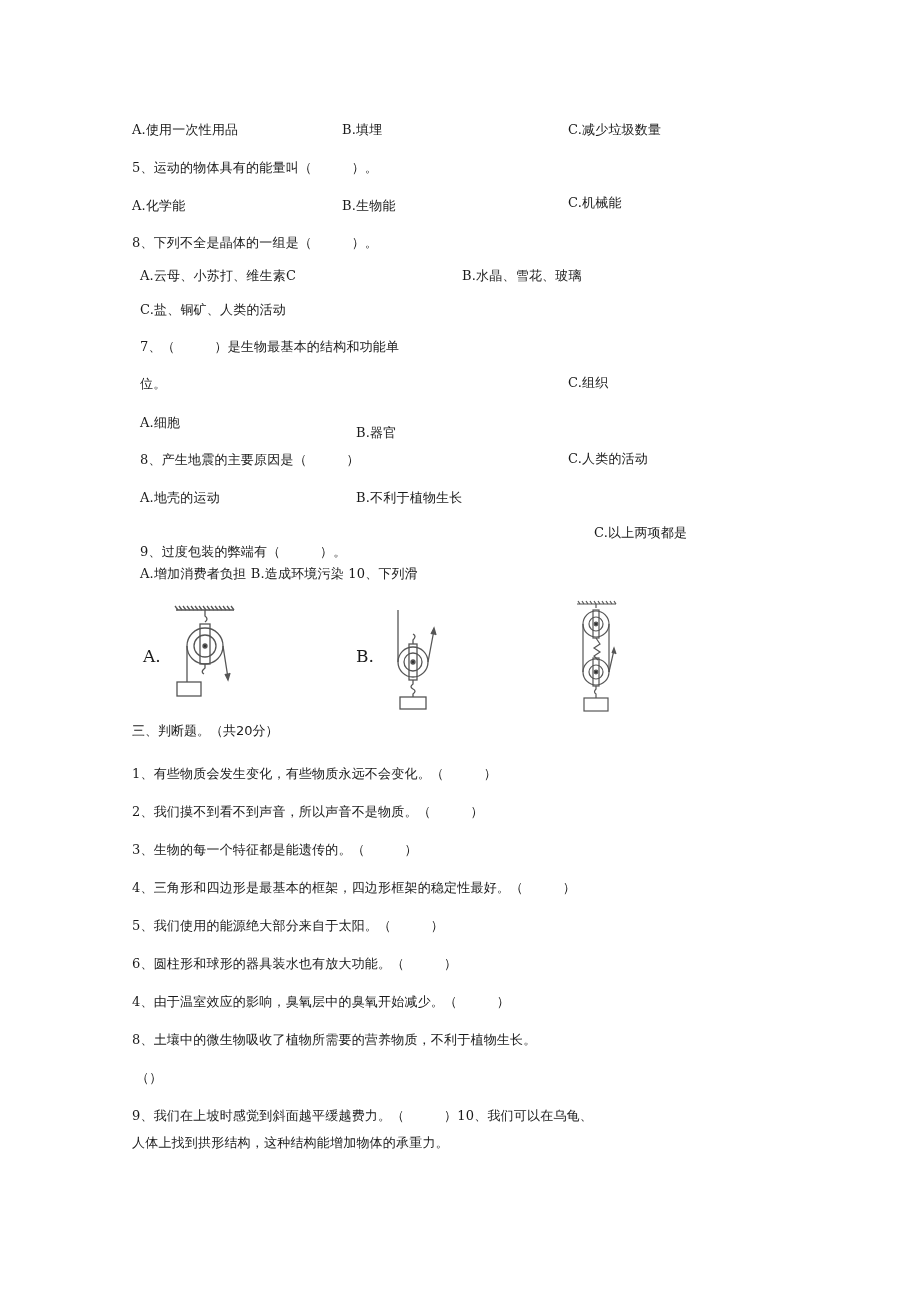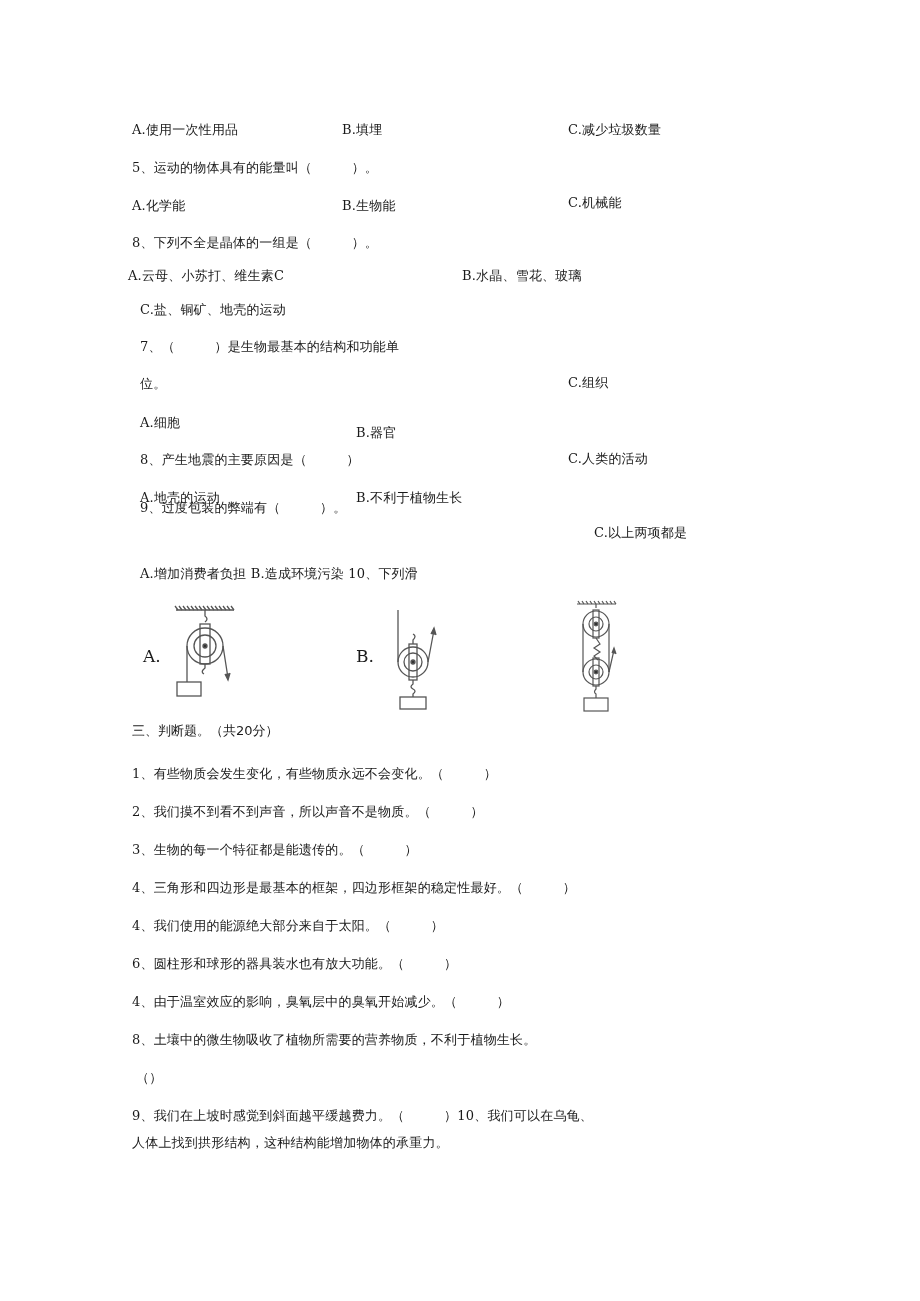--- a/index.html
+++ b/index.html
@@ -18,36 +18,36 @@
 <div class="t" style="left:132px;top:120px">A.使用一次性用品</div>
 <div class="t" style="left:342px;top:120px">B.填埋</div>
 <div class="t" style="left:568px;top:120px">C.减少垃圾数量</div>
 
 <div class="t" style="left:132px;top:158px">5、运动的物体具有的能量叫（　　　）。</div>
 <div class="t" style="left:132px;top:196px">A.化学能</div>
 <div class="t" style="left:342px;top:196px">B.生物能</div>
 <div class="t" style="left:568px;top:193px">C.机械能</div>
 
 <div class="t" style="left:132px;top:233px">8、下列不全是晶体的一组是（　　　）。</div>
-<div class="t" style="left:128px;top:266px">A.云母、小苏打、维生素C</div>
+<div class="t" style="left:140px;top:266px">A.云母、小苏打、维生素C</div>
 <div class="t" style="left:462px;top:266px">B.水晶、雪花、玻璃</div>
-<div class="t" style="left:140px;top:300px">C.盐、铜矿、地壳的运动</div>
+<div class="t" style="left:140px;top:300px">C.盐、铜矿、人类的活动</div>
 
 <div class="t" style="left:140px;top:337px">7、（　　　）是生物最基本的结构和功能单</div>
 <div class="t" style="left:140px;top:374px">位。</div>
 <div class="t" style="left:568px;top:373px">C.组织</div>
 <div class="t" style="left:140px;top:413px">A.细胞</div>
 <div class="t" style="left:356px;top:423px">B.器官</div>
 
 <div class="t" style="left:140px;top:450px">8、产生地震的主要原因是（　　　）</div>
 <div class="t" style="left:568px;top:449px">C.人类的活动</div>
 <div class="t" style="left:140px;top:488px">A.地壳的运动</div>
 <div class="t" style="left:356px;top:488px">B.不利于植物生长</div>
 
-<div class="t" style="left:140px;top:498px">9、过度包装的弊端有（　　　）。</div>
+<div class="t" style="left:140px;top:542px">9、过度包装的弊端有（　　　）。</div>
 <div class="t" style="left:594px;top:523px">C.以上两项都是</div>
 <div class="t" style="left:140px;top:564px">A.增加消费者负担 B.造成环境污染 10、下列滑</div>
 
 <div class="flabel" style="left:143px;top:646px">A.</div>
 <div class="fig" style="left:172px;top:604px">
   <svg width="70" height="96" viewBox="0 0 70 96" fill="none" stroke="#555" stroke-width="1.3">
     <line x1="4" y1="6" x2="62" y2="6"></line>
     <path d="M6 6 l-3 -4 M10 6 l-3 -4 M14 6 l-3 -4 M18 6 l-3 -4 M22 6 l-3 -4 M26 6 l-3 -4 M30 6 l-3 -4 M34 6 l-3 -4 M38 6 l-3 -4 M42 6 l-3 -4 M46 6 l-3 -4 M50 6 l-3 -4 M54 6 l-3 -4 M58 6 l-3 -4 M62 6 l-3 -4"></path>
     <path d="M33 6 v6 q4 3 0 6"></path>
     <circle cx="33" cy="42" r="18"></circle>
@@ -100,19 +100,19 @@
     <rect x="10" y="100" width="24" height="13"></rect>
   </svg>
 </div>
 
 <div class="h" style="left:132px;top:720px">三、判断题。（共20分）</div>
 
 <div class="t" style="left:132px;top:764px">1、有些物质会发生变化，有些物质永远不会变化。（　　　）</div>
 <div class="t" style="left:132px;top:802px">2、我们摸不到看不到声音，所以声音不是物质。（　　　）</div>
 <div class="t" style="left:132px;top:840px">3、生物的每一个特征都是能遗传的。（　　　）</div>
 <div class="t" style="left:132px;top:878px">4、三角形和四边形是最基本的框架，四边形框架的稳定性最好。（　　　）</div>
-<div class="t" style="left:132px;top:916px">4、我们使用的能源绝大部分来自于太阳。（　　　）</div>
+<div class="t" style="left:132px;top:916px">5、我们使用的能源绝大部分来自于太阳。（　　　）</div>
 <div class="t" style="left:132px;top:954px">6、圆柱形和球形的器具装水也有放大功能。（　　　）</div>
 <div class="t" style="left:132px;top:992px">4、由于温室效应的影响，臭氧层中的臭氧开始减少。（　　　）</div>
 <div class="t" style="left:132px;top:1030px">8、土壤中的微生物吸收了植物所需要的营养物质，不利于植物生长。</div>
 <div class="t" style="left:136px;top:1068px">（）</div>
 <div class="t" style="left:132px;top:1106px">9、我们在上坡时感觉到斜面越平缓越费力。（　　　）10、我们可以在乌龟、</div>
 <div class="t" style="left:132px;top:1133px">人体上找到拱形结构，这种结构能增加物体的承重力。</div>
 
 </body></html>

